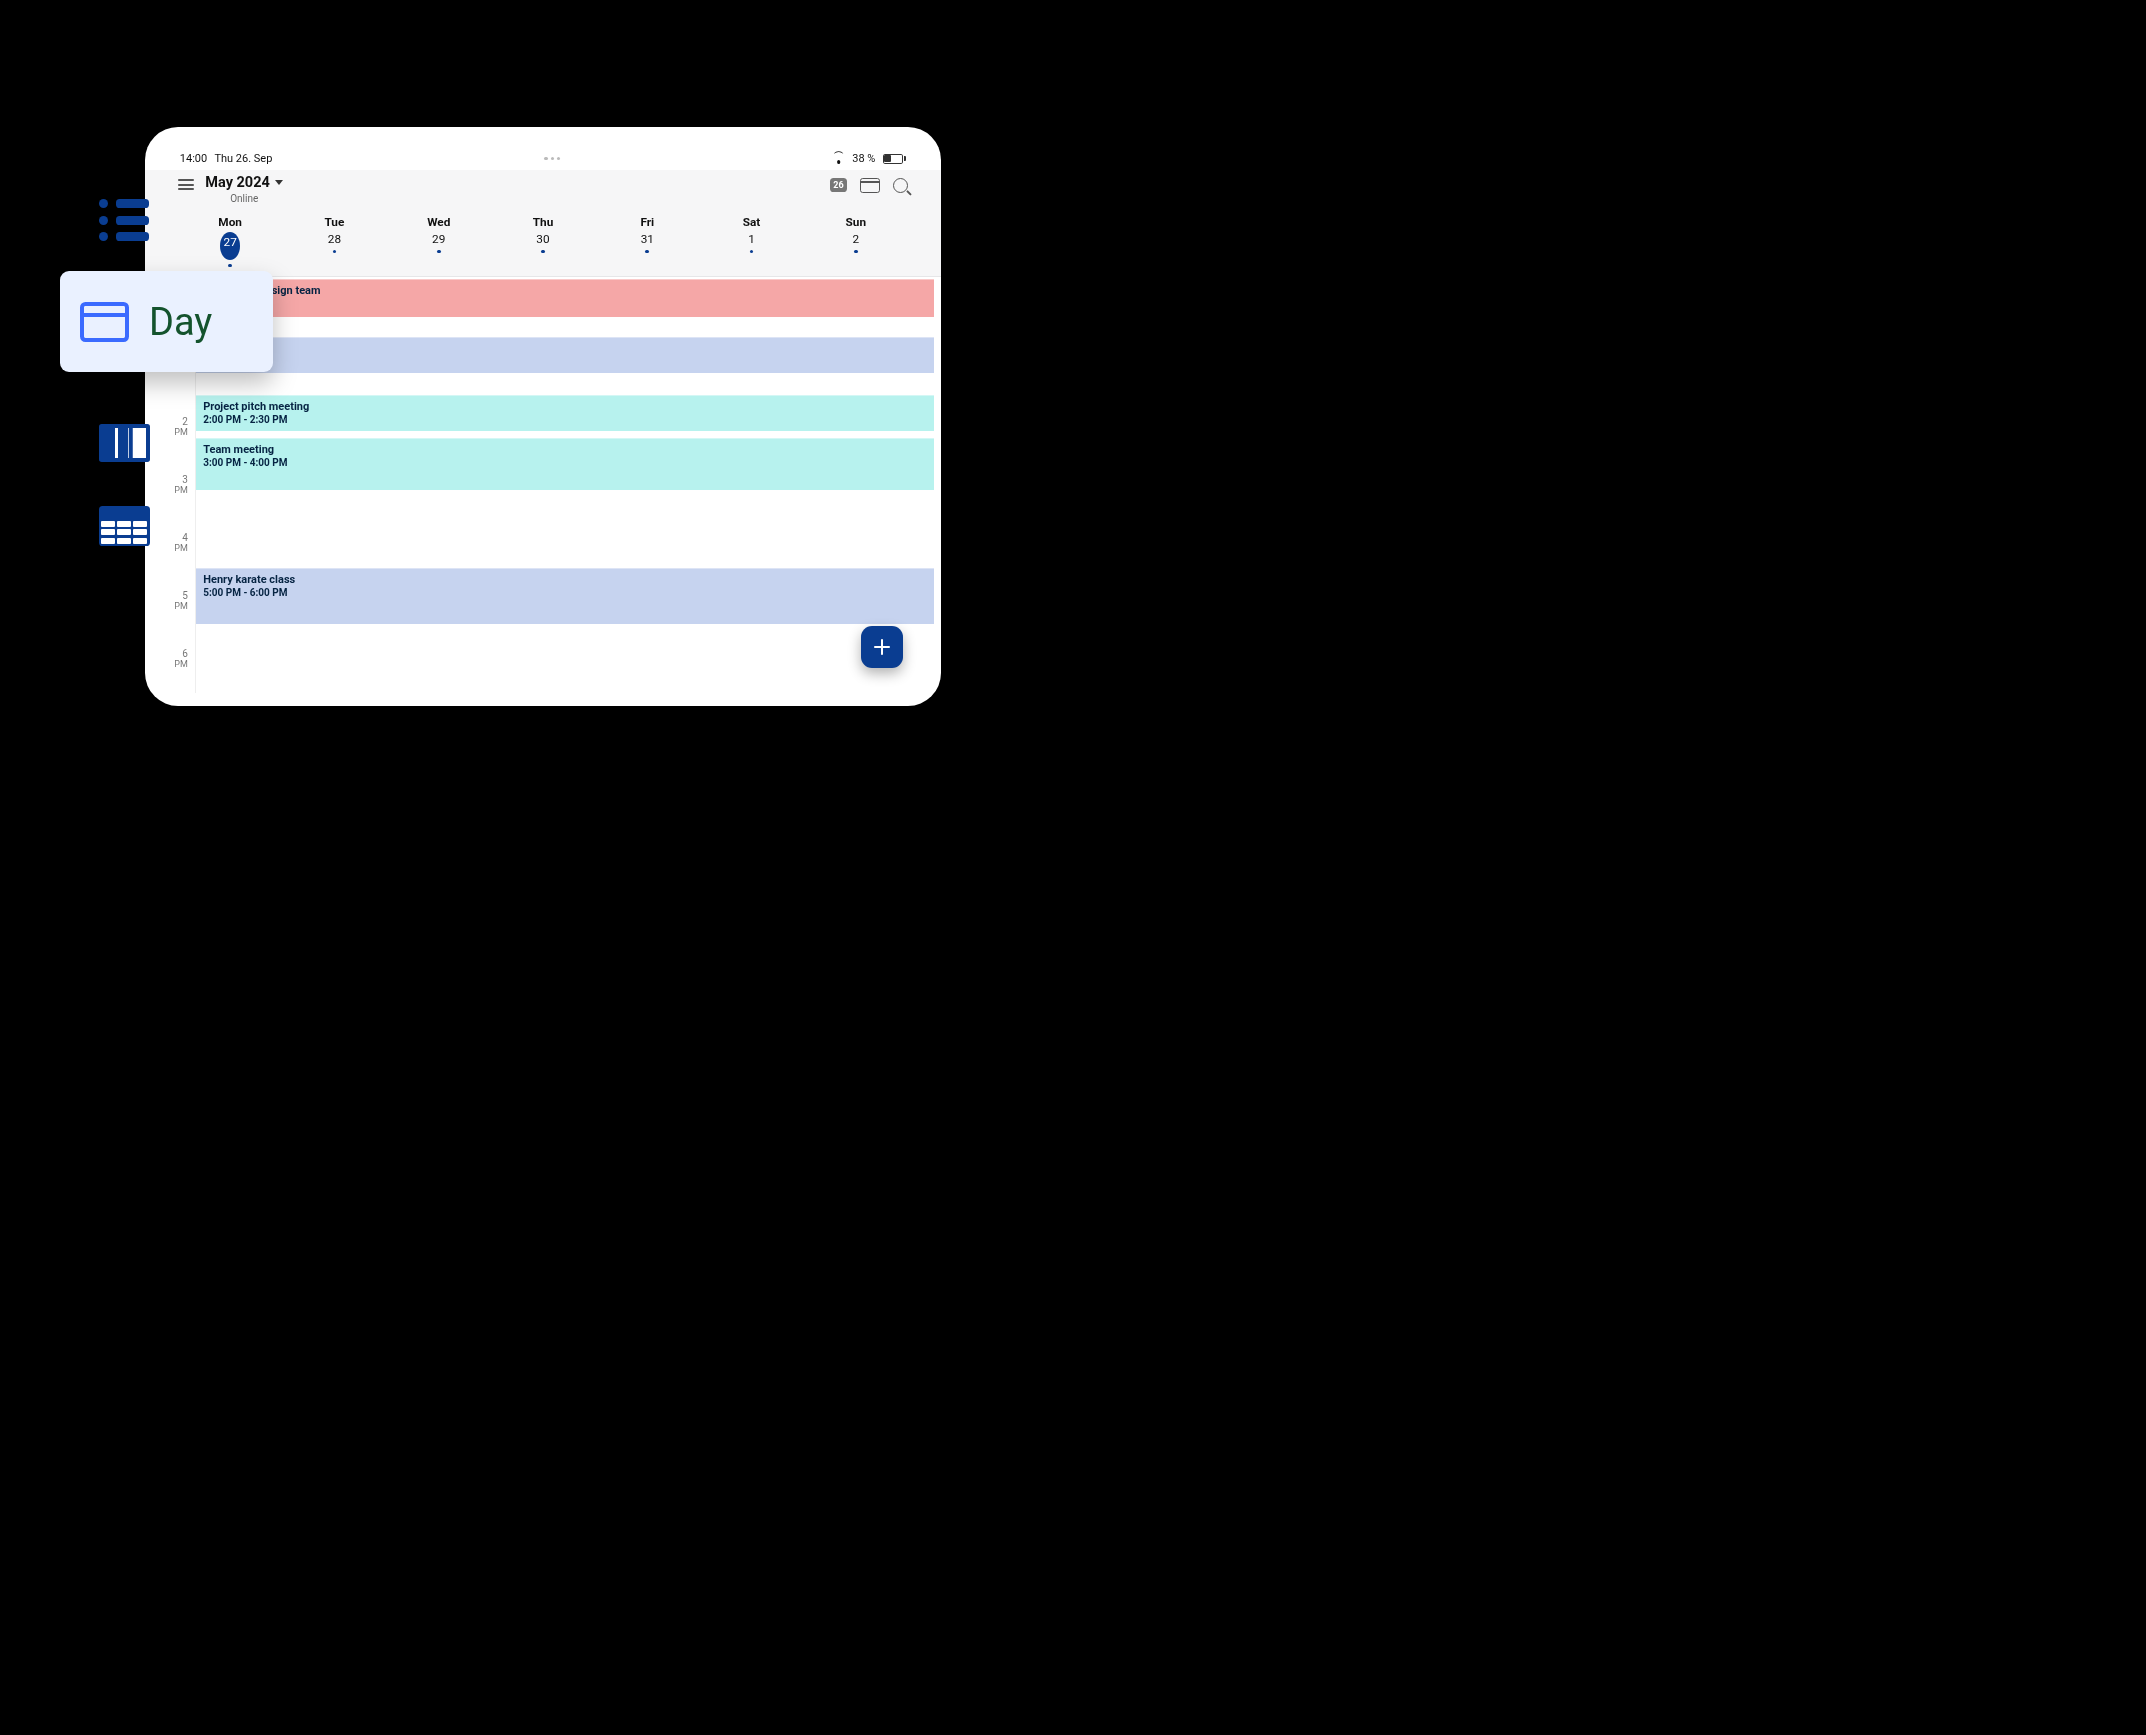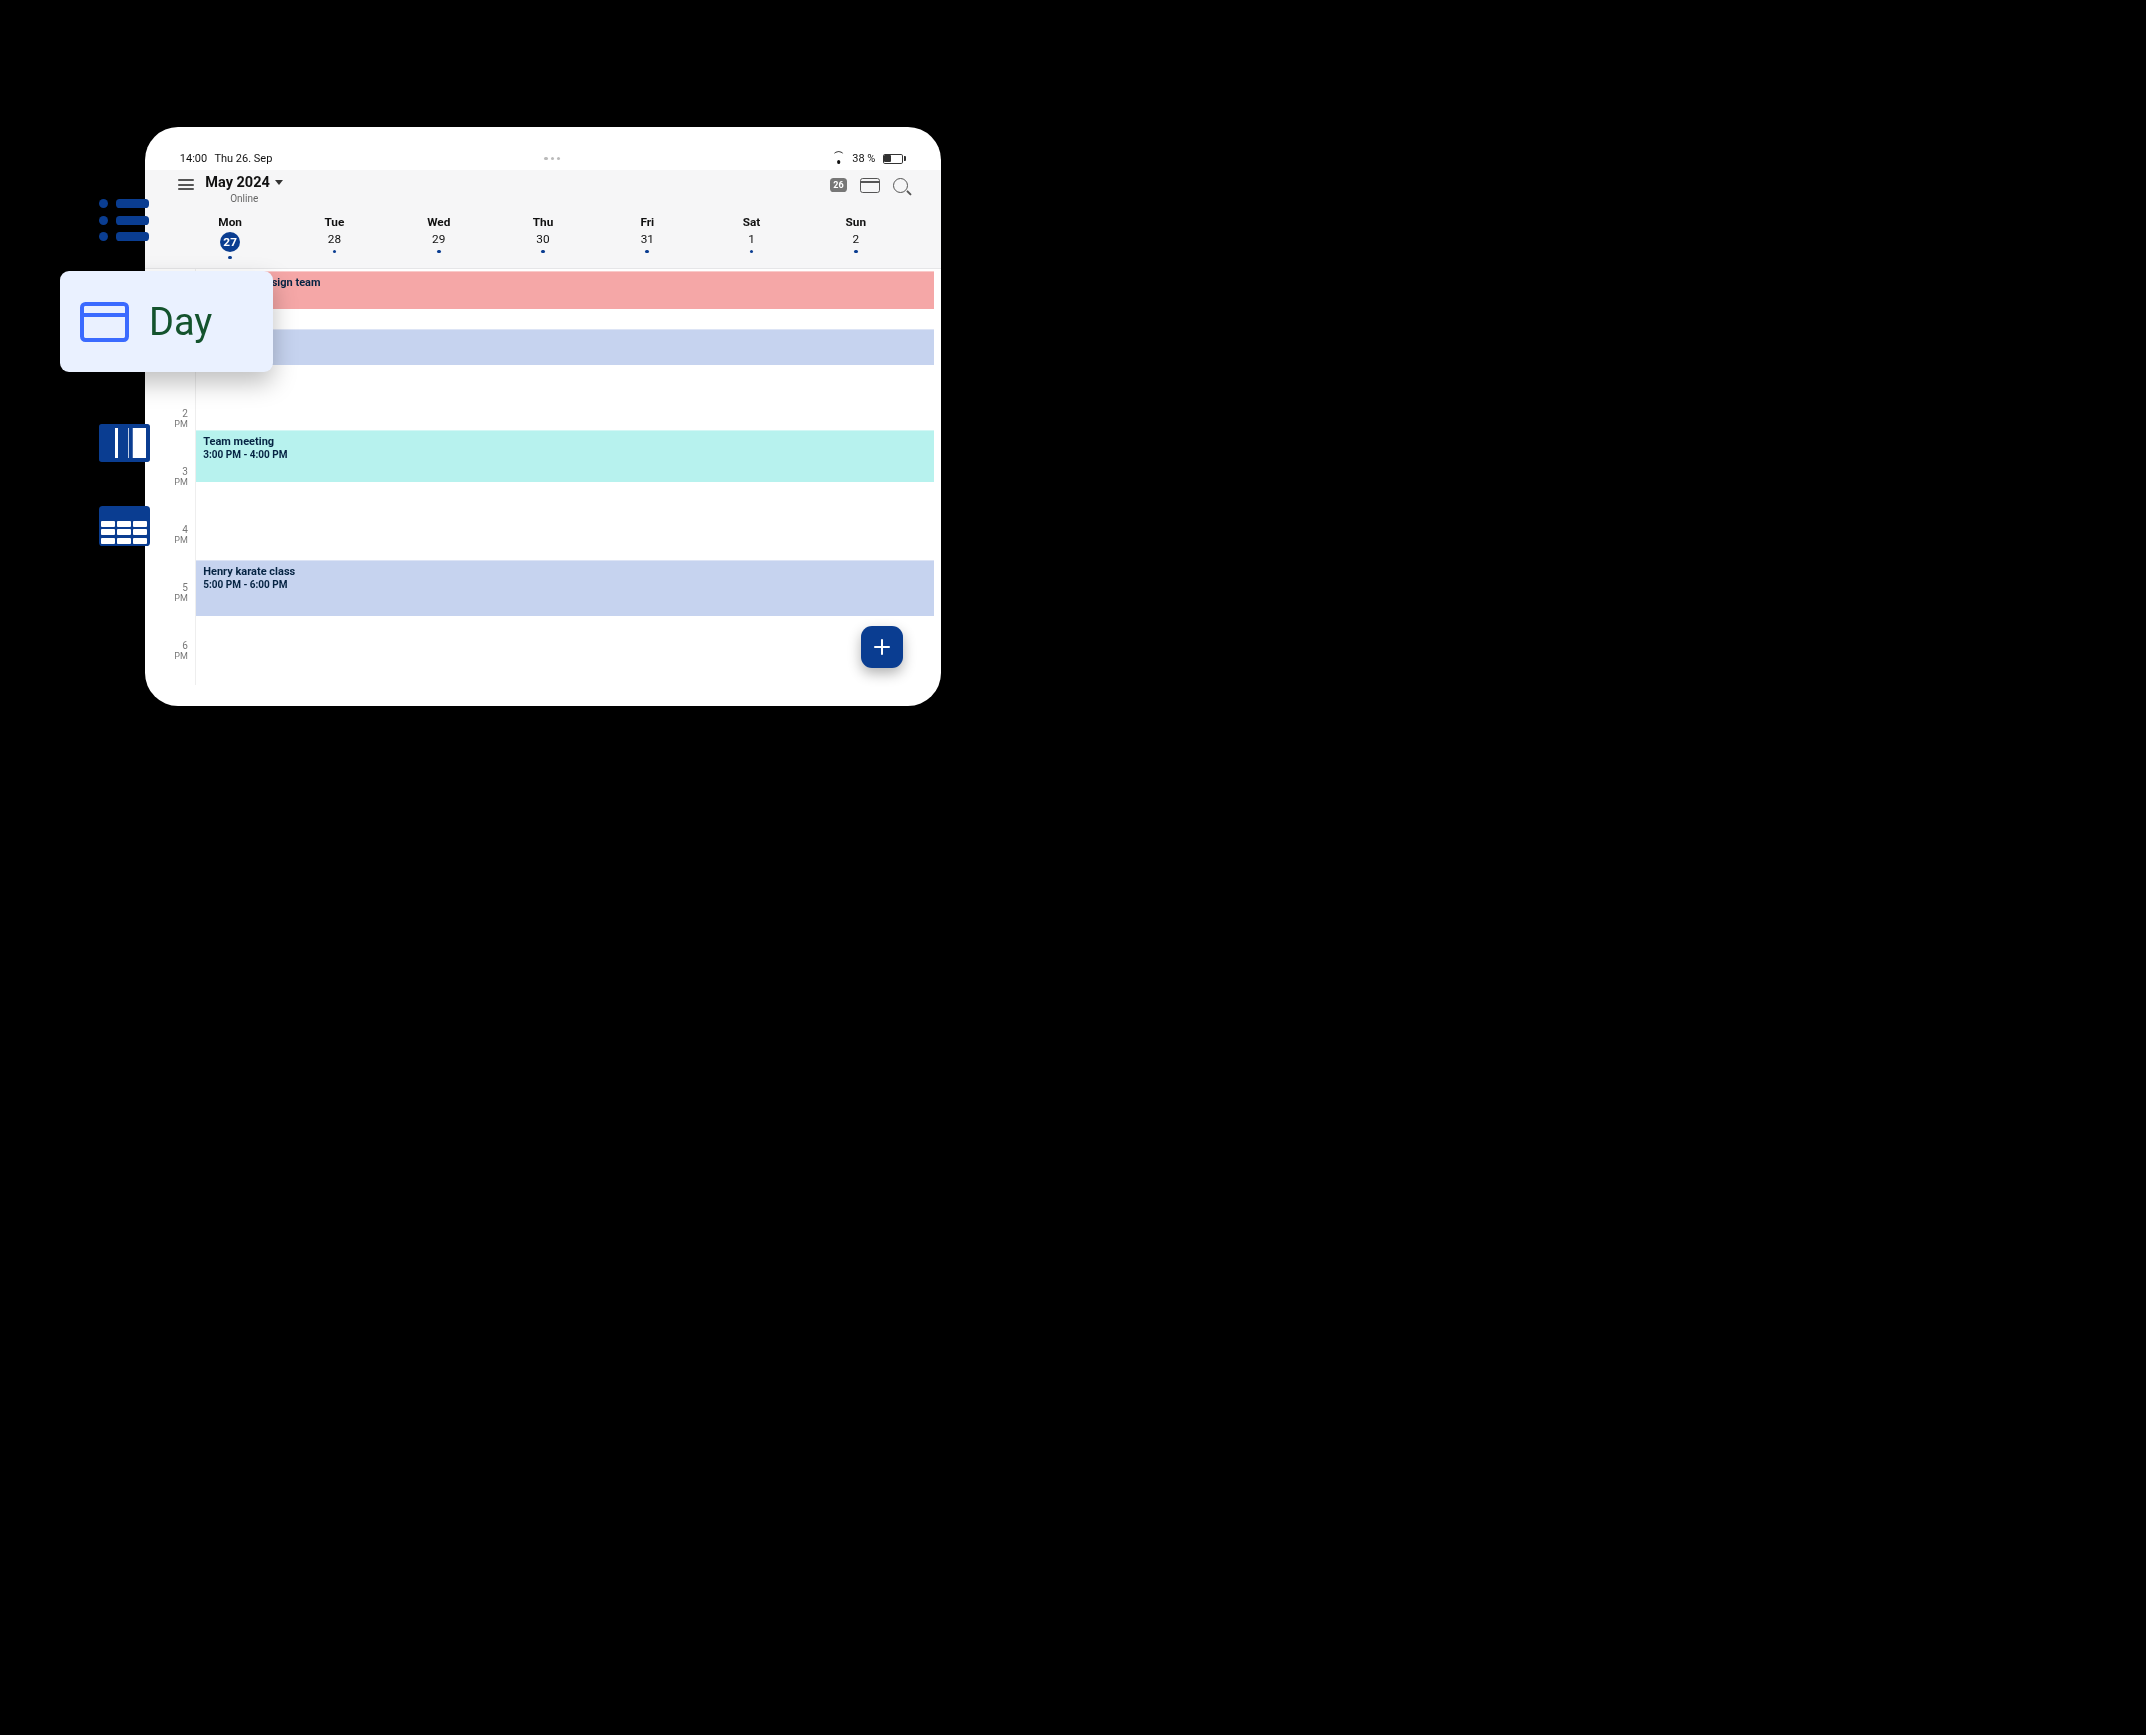--- a/index.html
+++ b/index.html
@@ -94,22 +94,22 @@
   .daycol {
     flex:1; text-align:center; font-size:11px; color:#111; position:relative;
   }
   .daycol .dow { font-weight:700; font-size:11.8px;}
   .daycol .num { margin-top:3.6px; font-size:11.8px;}
   .daycol .dot {
     width:3.6px; height:3.6px; background:#0a3d91; border-radius:50%;
     margin:3.6px auto 0 auto;
   }
   .daycol.active .num {
-    display:inline-block; width:20px; height:20px; line-height:20px;
-    background:#0a3d91; color:#fff; border-radius:50%; font-weight:700;
+    display:inline-block; width:20px; height:28px; line-height:20px;
+    background:#0a3d91; color:#fff; border-radius:50%; font-weight:400;
   }
 
   
   .timeline {
     position:relative;
     height: 416px;
     margin: 0 -33px;
     padding-left:33px; padding-right:33px;
     overflow:hidden;
   }
@@ -329,20 +329,24 @@
           <span class="ampm">PM</span>
         </div>
       </div>
   <div class="event ev-pink" style="top: 1.8px; height: 38px;">
         <div class="etitle">Lunch with design team</div>
         <div class="etime">12:45 PM</div>
       </div>
       <div class="event ev-blue" style="top: 60px; height: 36px;">
         <div class="etitle" style="text-align:left; padding-left:34px;">nry</div>
         <div class="etime" style="padding-left:34px;">:30 PM</div>
+      </div>
+      <div class="event ev-teal" style="top: 118px; height: 36px;">
+        <div class="etitle">Project pitch meeting</div>
+        <div class="etime">2:00 PM - 2:30 PM</div>
       </div>
       <div class="event ev-teal" style="top: 161px; height: 52px;">
         <div class="etitle">Team meeting</div>
         <div class="etime">3:00 PM - 4:00 PM</div>
       </div>
       <div class="event ev-blue" style="top: 291px; height: 56px;">
         <div class="etitle">Henry karate class</div>
         <div class="etime">5:00 PM - 6:00 PM</div>
       </div>
     </div>

